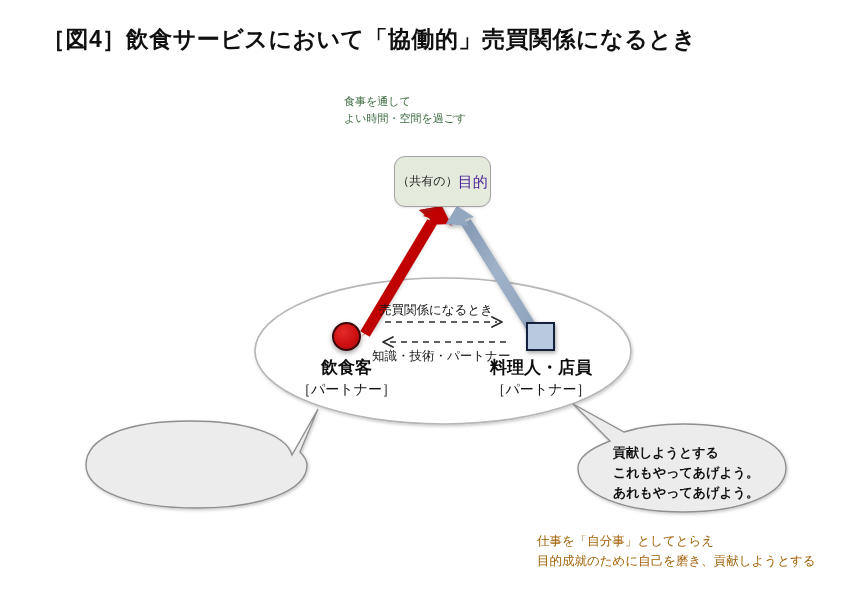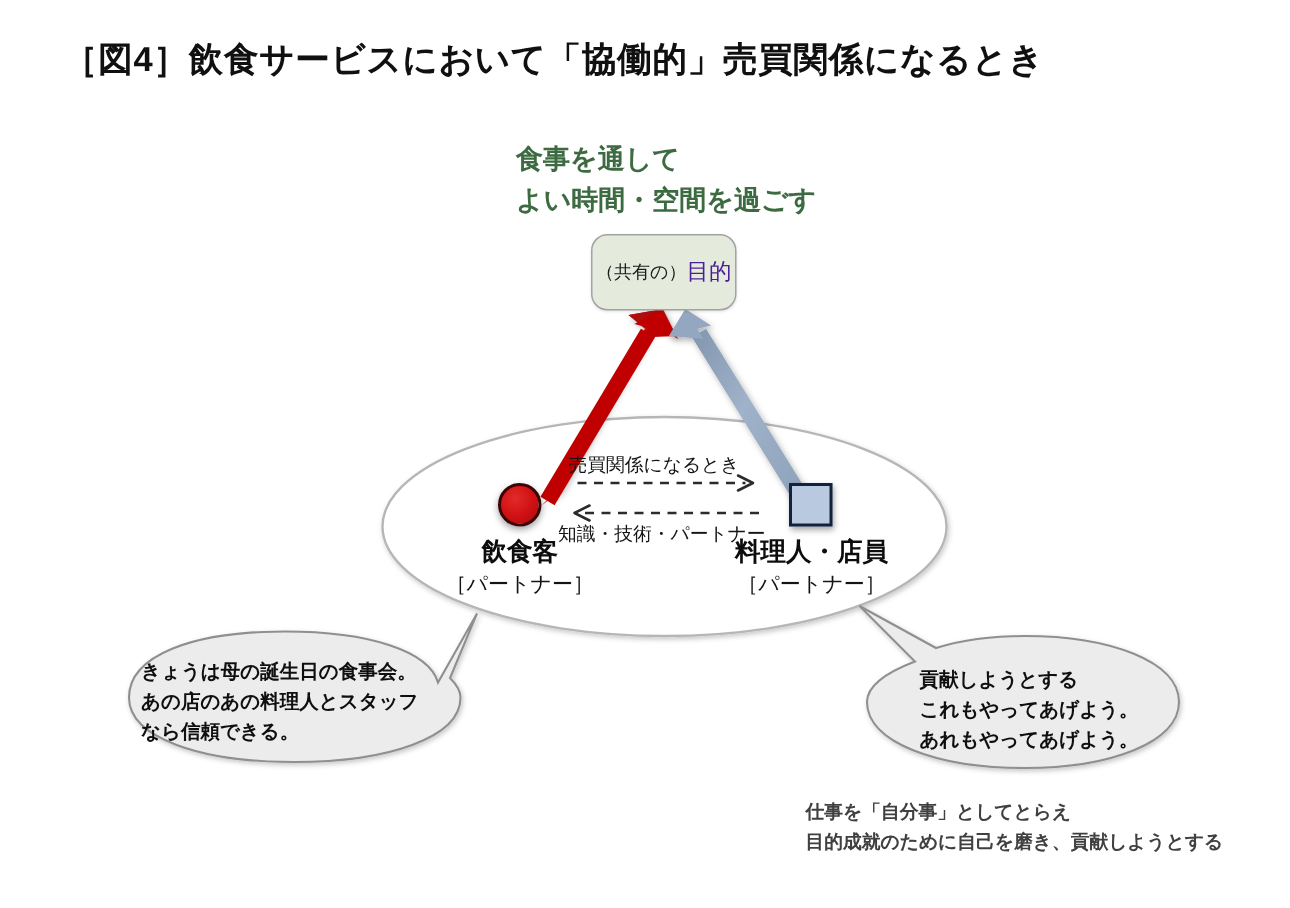--- a/index.html
+++ b/index.html
@@ -17,21 +17,21 @@
   
   .title{
     position:absolute;left:42px;top:24px;
     font-size:23px;font-weight:bold;letter-spacing:.5px;
     color:#101010;white-space:nowrap;
   }
 
   
   .goal-caption{
     position:absolute;left:344px;top:93px;
-    font-size:18px;font-weight:bold;line-height:1.52;
+    font-size:11px;font-weight:normal;line-height:1.52;
     color:#3d6b41;white-space:nowrap;
   }
 
   
   .goal-box{
     position:absolute;left:394px;top:156px;
     width:97px;height:51px;
     background:#e4ebdd;
     border:1.6px solid #a3a3a3;
     border-radius:11px;
@@ -79,22 +79,22 @@
   .bubble-text{
     position:absolute;white-space:pre;
     font-size:13px;font-weight:bold;line-height:1.55;color:#0f0f0f;
   }
   #bubble-left-text{left:94px;top:438px;}
   #bubble-right-text{left:613px;top:443px;}
 
   
   .note-brown{
     position:absolute;left:537px;top:531px;
-    font-size:12.5px;font-weight:bold;line-height:1.6;
-    color:#404040;white-space:pre;
+    font-size:12.5px;font-weight:normal;line-height:1.6;
+    color:#a16207;white-space:pre;
   }
 </style>
 </head>
 <body>
 
 <div id="stage">
 
   <svg class="layer" viewBox="0 0 860 605">
     <defs>
       <filter id="softshadow" x="-40%" y="-40%" width="190%" height="190%">
@@ -194,23 +194,20 @@
   </div>
 
   <div class="actor-label" id="label-chef">
     <div class="nm">料理人・店員</div>
     <div class="rl">［パートナー］</div>
   </div>
 
   <div class="exch" id="exch-pay">売買関係になるとき</div>
   <div class="exch" id="exch-svc">知識・技術・パートナー</div>
 
-  <div class="bubble-text" id="bubble-left-text">きょうは母の誕生日の食事会。
-あの店のあの料理人とスタッフ
-なら信頼できる。</div>
   <div class="bubble-text" id="bubble-right-text">貢献しようとする
 これもやってあげよう。
 あれもやってあげよう。</div>
 
   <div class="note-brown">仕事を「自分事」としてとらえ
 目的成就のために自己を磨き、貢献しようとする</div>
 
 </div>
 
 </body></html>

